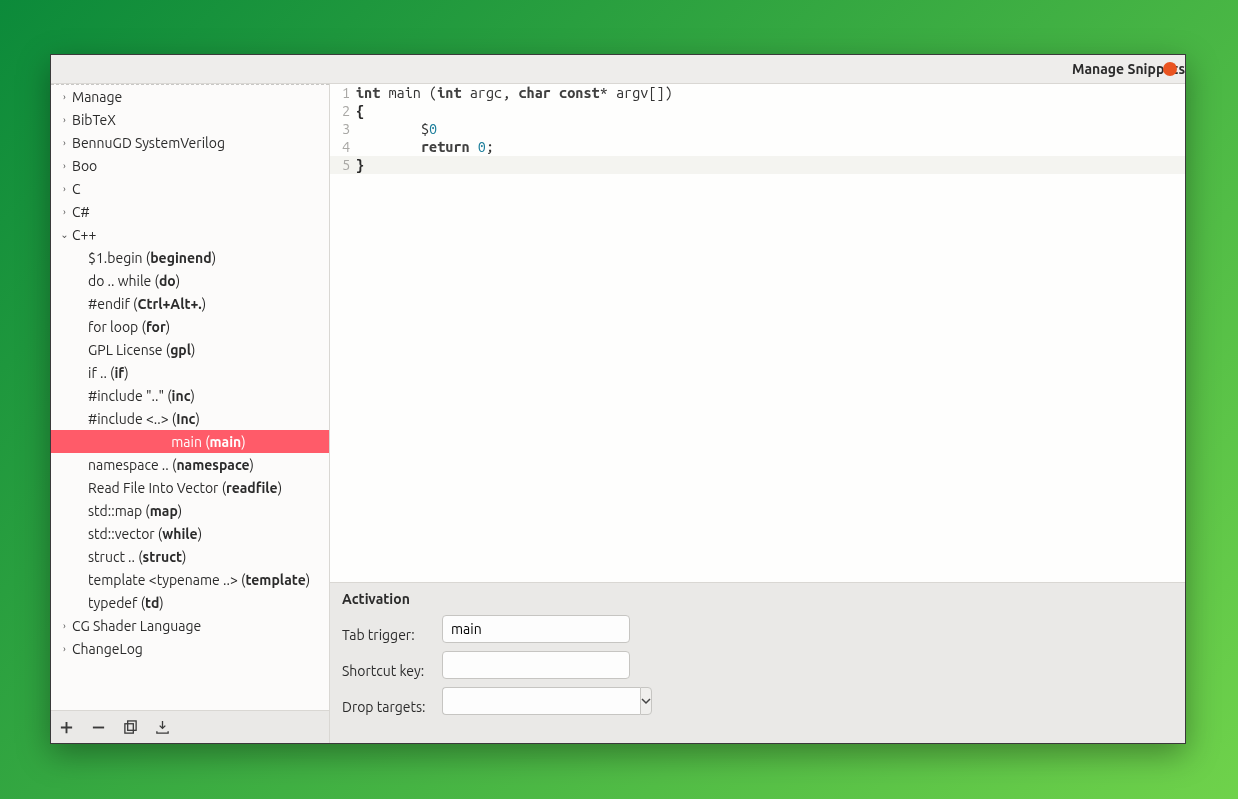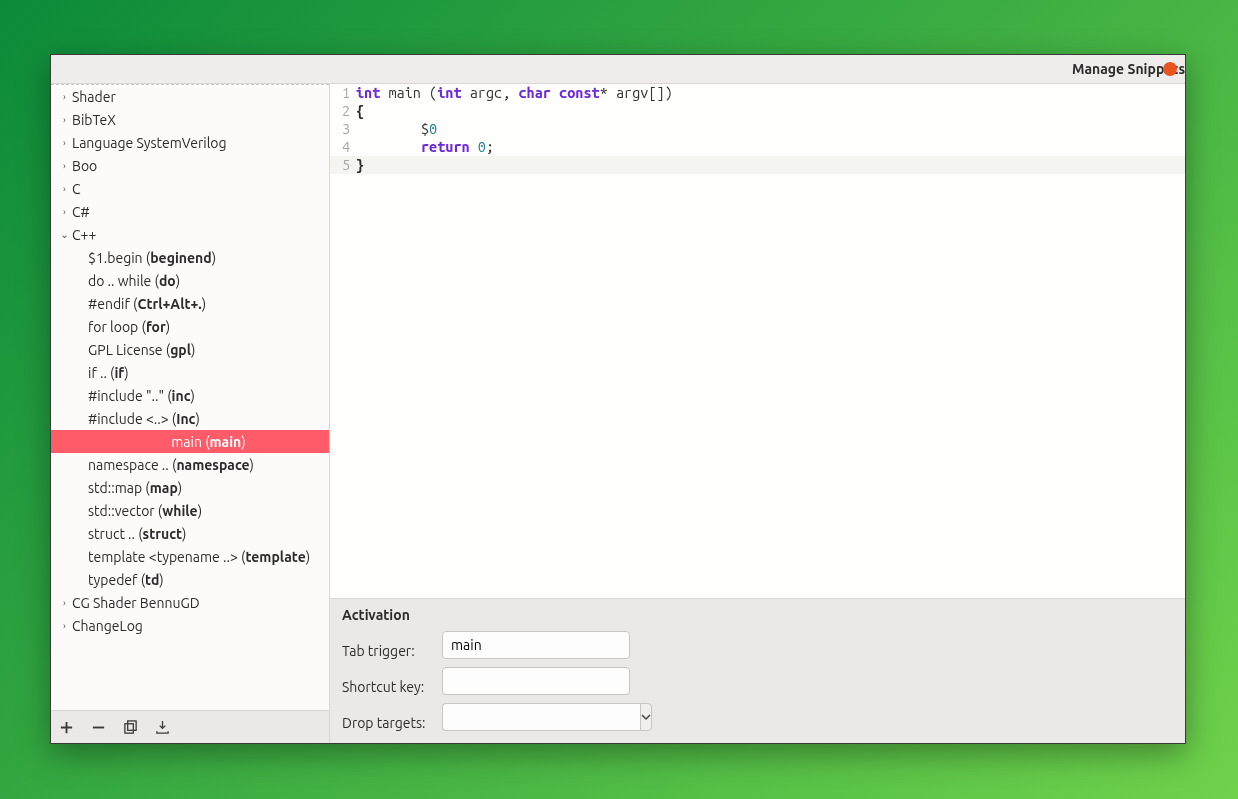--- a/index.html
+++ b/index.html
@@ -148,40 +148,40 @@
   .gutter {
     width: 20px;
     text-align: right;
     color: #a9a8a5;
     padding-right: 6px;
     user-select: none;
   }
   .code {
     white-space: pre;
   }
-  .kw { color: #6d28d9; font-weight: 600; }
+  .kw { color: #404040; font-weight: 600; }
   .num { color: #1c7e9b; }
   .txt { color: #333; }
   .br  { color: #2b2b2b; font-weight: 600; }
 
   .activation {
     background: #eae9e7;
     padding: 8px 12px 12px 12px;
   }
   .activation h4 {
     margin: 0 0 8px 0;
     font-size: 14px;
     font-weight: 700;
   }
   .field-row {
     display: flex;
     align-items: flex-end;
     margin-bottom: 8px;
   }
-  .field-row:last-child { margin-bottom: 0; }
+  .field-row:last-child { margin-bottom: 16px; }
   .field-label {
     width: 100px;
   }
   .text-input {
     width: 188px;
     height: 28px;
     background: #fdfdfd;
     border: 1px solid #c6c5c2;
     border-radius: 4px;
     padding: 0 8px;
@@ -228,29 +228,29 @@
       <span>Manage Snippets</span>
       <div class="close-dot"></div>
     </div>
 
     <div class="content">
 
       <div class="sidebar">
         <div class="tree" id="tree">
             <div class="tree-row">
               <span class="arrow">›</span>
-              <span class="label">Shader</span>
+              <span class="label">Manage</span>
             </div>
             <div class="tree-row">
               <span class="arrow">›</span>
               <span class="label">BibTeX</span>
             </div>
             <div class="tree-row">
               <span class="arrow">›</span>
-              <span class="label">Language SystemVerilog</span>
+              <span class="label">BennuGD SystemVerilog</span>
             </div>
             <div class="tree-row">
               <span class="arrow">›</span>
               <span class="label">Boo</span>
             </div>
             <div class="tree-row">
               <span class="arrow">›</span>
               <span class="label">C</span>
             </div>
             <div class="tree-row">
@@ -296,41 +296,45 @@
             <div class="tree-row child selected">
               <span class="arrow"></span>
               <span class="label">main (<b>main</b>)</span>
             </div>
             <div class="tree-row child">
               <span class="arrow"></span>
               <span class="label">namespace .. (<b>namespace</b>)</span>
             </div>
             <div class="tree-row child">
               <span class="arrow"></span>
+              <span class="label">Read File Into Vector (<b>readfile</b>)</span>
+            </div>
+            <div class="tree-row child">
+              <span class="arrow"></span>
               <span class="label">std::map (<b>map</b>)</span>
             </div>
             <div class="tree-row child">
               <span class="arrow"></span>
               <span class="label">std::vector (<b>while</b>)</span>
             </div>
             <div class="tree-row child">
               <span class="arrow"></span>
               <span class="label">struct .. (<b>struct</b>)</span>
             </div>
             <div class="tree-row child">
               <span class="arrow"></span>
               <span class="label">template &lt;typename ..&gt; (<b>template</b>)</span>
             </div>
             <div class="tree-row child">
               <span class="arrow"></span>
               <span class="label">typedef (<b>td</b>)</span>
             </div>
             <div class="tree-row">
               <span class="arrow">›</span>
-              <span class="label">CG Shader BennuGD</span>
+              <span class="label">CG Shader Language</span>
             </div>
             <div class="tree-row">
               <span class="arrow">›</span>
               <span class="label">ChangeLog</span>
             </div>
           </div>
         <div class="toolbar">
           <div class="tool-btn">
             <svg viewBox="0 0 16 16">
                 <path d="M7 2h2v5h5v2H9v5H7V9H2V7h5z" fill="currentColor"></path>

